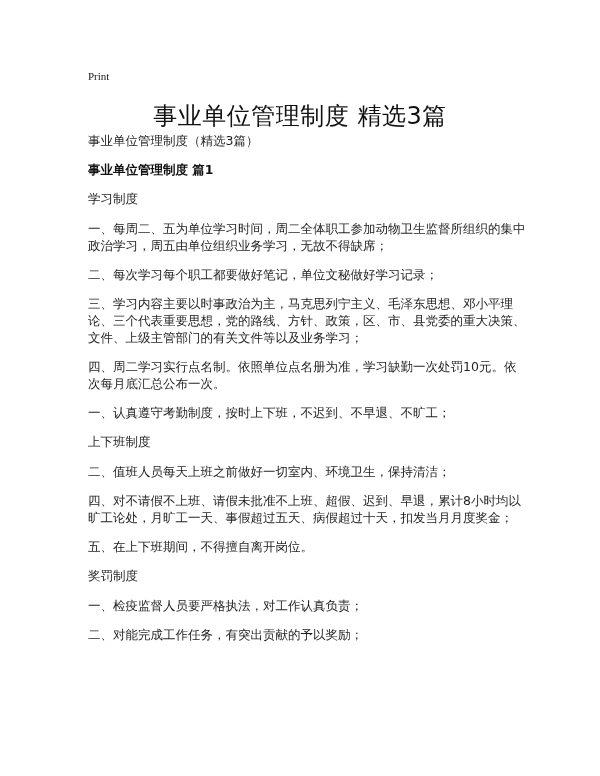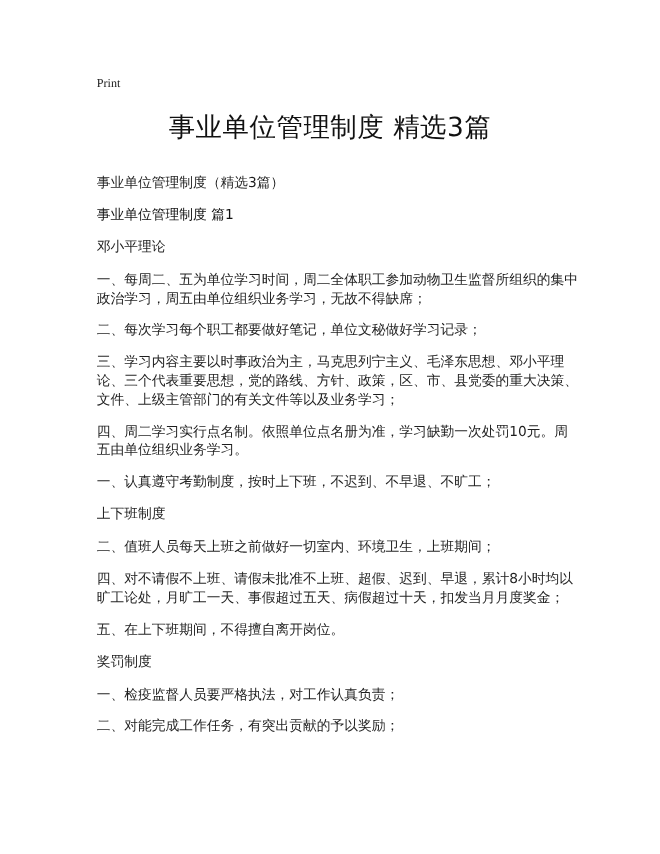--- a/index.html
+++ b/index.html
@@ -36,57 +36,56 @@
       text-align: center;
       font-size: 24px;
       color: #111;
       letter-spacing: 0.5px;
     }
     .content {
       position: absolute;
       left: 88px;
       top: 132px;
       width: 440px;
-      margin-top: 25px;
     }
     .p {
       font-size: 12.5px;
       line-height: 17px;
       margin: 0 0 12px 0;
       color: #1e1e1e;
       word-break: break-all;
     }
     .p.bold {
-      font-weight: normal;
+      font-weight: bold;
       color: #111;
     }
     .p.heading {
       margin-bottom: 13px;
     }
   </style>
 </head>
 <body>
 
 <div class="page">
   <div class="print-label">Print</div>
   <div class="doc-title">事业单位管理制度 精选3篇</div>
 
   <div class="content">
     <p class="p">事业单位管理制度（精选3篇）</p>
     <p class="p bold">事业单位管理制度 篇1</p>
 
-    <p class="p heading">邓小平理论</p>
+    <p class="p heading">学习制度</p>
     <p class="p">一、每周二、五为单位学习时间，周二全体职工参加动物卫生监督所组织的集中政治学习，周五由单位组织业务学习，无故不得缺席；</p>
     <p class="p">二、每次学习每个职工都要做好笔记，单位文秘做好学习记录；</p>
     <p class="p">三、学习内容主要以时事政治为主，马克思列宁主义、毛泽东思想、邓小平理论、三个代表重要思想，党的路线、方针、政策，区、市、县党委的重大决策、文件、上级主管部门的有关文件等以及业务学习；</p>
-    <p class="p">四、周二学习实行点名制。依照单位点名册为准，学习缺勤一次处罚10元。周五由单位组织业务学习。</p>
+    <p class="p">四、周二学习实行点名制。依照单位点名册为准，学习缺勤一次处罚10元。依次每月底汇总公布一次。</p>
 
     <p class="p">一、认真遵守考勤制度，按时上下班，不迟到、不早退、不旷工；</p>
     <p class="p heading">上下班制度</p>
-    <p class="p">二、值班人员每天上班之前做好一切室内、环境卫生，上班期间；</p>
+    <p class="p">二、值班人员每天上班之前做好一切室内、环境卫生，保持清洁；</p>
     <p class="p">四、对不请假不上班、请假未批准不上班、超假、迟到、早退，累计8小时均以旷工论处，月旷工一天、事假超过五天、病假超过十天，扣发当月月度奖金；</p>
     <p class="p">五、在上下班期间，不得擅自离开岗位。</p>
 
     <p class="p heading">奖罚制度</p>
     <p class="p">一、检疫监督人员要严格执法，对工作认真负责；</p>
     <p class="p">二、对能完成工作任务，有突出贡献的予以奖励；</p>
   </div>
 </div>
 
 </body></html>

